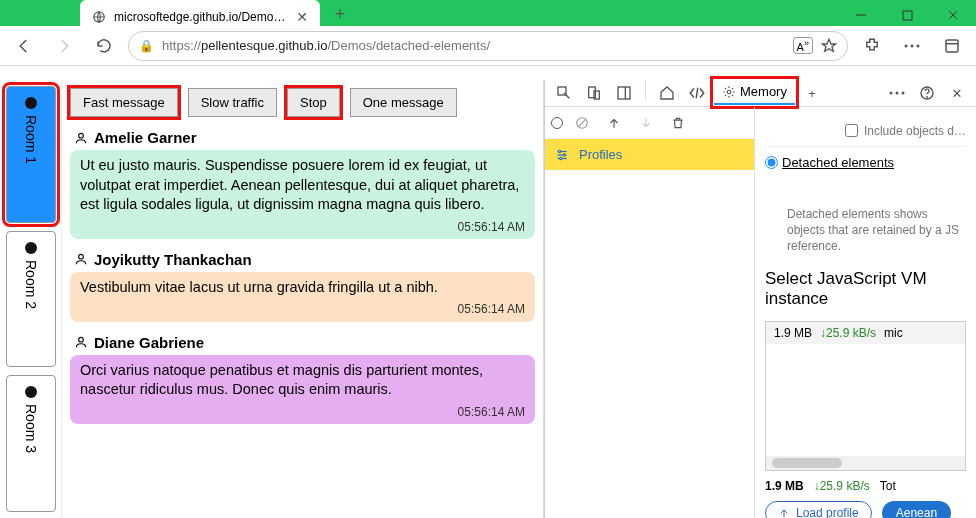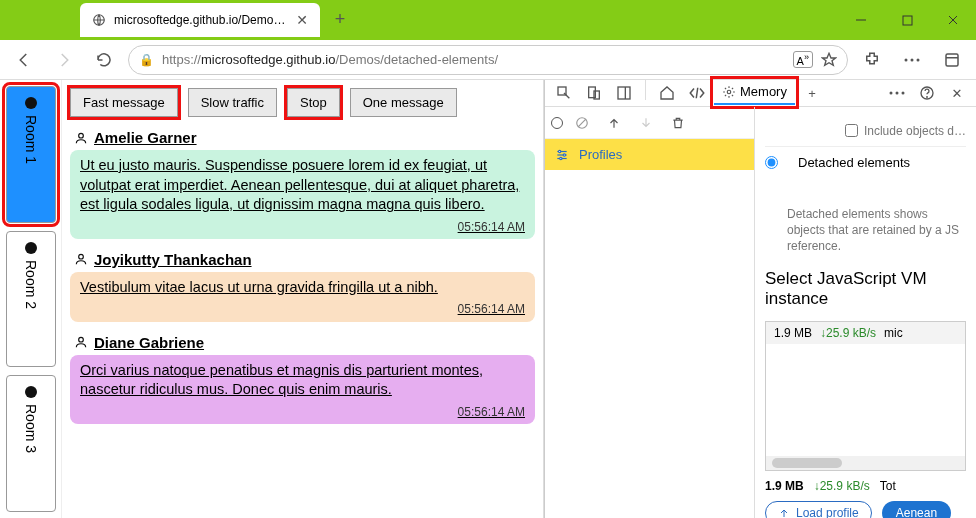--- a/index.html
+++ b/index.html
@@ -1,18 +1,18 @@
 <!DOCTYPE html>
 <html><head>
 <meta charset="utf-8">
 <style>
 * { box-sizing: border-box; margin: 0; padding: 0; }
 body { font-family: "Segoe UI", Arial, sans-serif; font-size: 13px; background: #fff; width: 976px; height: 518px; overflow: hidden; position: relative; }
 
-.titlebar { height: 40px; background: #84cc16; display: flex; align-items: center; }
+.titlebar { height: 26px; background: #22c55e; display: flex; align-items: flex-start; }
 .tab { background: #fff; border-radius: 6px 6px 0 0; height: 34px; margin-left: 80px; padding: 0 12px; display: flex; align-items: center; gap: 8px; width: 240px; }
 .tab-title { white-space: nowrap; overflow: hidden; text-overflow: ellipsis; flex: 1; font-size: 12px; }
 .tab-close { font-size: 14px; color: #555; cursor: pointer; }
 .newtab { width: 28px; height: 28px; display: flex; align-items: center; justify-content: center; color: #555; font-size: 18px; margin-left: 6px; margin-bottom: 2px; cursor: pointer; }
 .win-controls { margin-left: auto; display: flex; }
 .win-btn { width: 46px; height: 30px; display: flex; align-items: center; justify-content: center; color: #333; }
 
 .toolbar { height: 40px; background: #fff; border-bottom: 1px solid #ddd; display: flex; align-items: center; padding: 0 8px; gap: 8px; }
 .nav-btn { width: 32px; height: 32px; display: flex; align-items: center; justify-content: center; border-radius: 4px; cursor: pointer; color: #555; }
 .nav-btn.disabled { color: #ccc; }
@@ -29,21 +29,21 @@
 .room.active { background: #1e90ff; outline: 3px solid #e11; outline-offset: 1px; }
 .room-dot { width: 12px; height: 12px; border-radius: 50%; background: #111; margin-bottom: 6px; }
 .room-label { writing-mode: vertical-rl; font-size: 14px; }
 
 .room-content { flex: 1; display: flex; flex-direction: column; }
 .btn-row { padding: 8px; display: flex; gap: 10px; }
 .app-btn { background: #eaeaea; border: 1px solid #999; padding: 6px 12px; font-size: 13px; cursor: pointer; }
 .app-btn.hl { outline: 3px solid #e11; outline-offset: 0; }
 
 .messages { flex: 1; overflow: hidden; padding: 4px 8px 0 8px; }
-.msg { margin-bottom: 12px; text-decoration: underline; }
+.msg { margin-bottom: 12px; }
 .msg-hdr { display: flex; align-items: center; gap: 6px; margin-bottom: 4px; margin-left: 4px; }
 .msg-hdr-name { font-weight: bold; font-size: 15px; }
 .user-icon { width: 14px; height: 14px; }
 .msg-body { border-radius: 8px; padding: 6px 10px 4px 10px; font-size: 14.5px; line-height: 1.35; }
 .msg-body.c1 { background: #c9f3df; }
 .msg-body.c2 { background: #fbe0c3; }
 .msg-body.c3 { background: #e6aef0; }
 .msg-time { text-align: right; font-size: 12px; color: #333; margin-top: 4px; }
 
 
@@ -56,21 +56,21 @@
 .dt-spacer { flex: 1; }
 
 .dt-main { flex: 1; display: flex; }
 .dt-left { width: 210px; border-right: 1px solid #ddd; }
 .dt-toolbar2 { height: 32px; display: flex; align-items: center; padding: 0 6px; gap: 6px; border-bottom: 1px solid #eee; }
 .rec-dot { width: 12px; height: 12px; border-radius: 50%; border: 1px solid #555; }
 .profiles-row { padding: 8px 10px; background: #fde047; color: #2a6bc2; display: flex; align-items: center; gap: 10px; cursor: pointer; }
 .dt-right { flex: 1; padding: 8px 10px; display: flex; flex-direction: column; gap: 8px; overflow: hidden; }
 .chk-row { display: flex; align-items: center; gap: 6px; color: #777; font-size: 12px; margin-left: auto; }
 .topline { height: 32px; display: flex; align-items: center; border-bottom: 1px solid #eee; }
-.radio-row { display: flex; align-items: center; gap: 20px; }
+.radio-row { display: flex; align-items: center; gap: 4px; text-decoration: underline; }
 .radio-row input { accent-color: #1e90ff; }
 .desc { color: #777; font-size: 12px; margin-left: 22px; line-height: 1.35; margin-top: 28px; }
 .vm-label { font-size: 17px; margin-top: 6px; }
 .vm-box { border: 1px solid #ccc; height: 150px; margin-top: 4px; position: relative; overflow: hidden; }
 .vm-header { background: #f3f3f3; padding: 4px 8px; font-size: 12px; display: flex; gap: 8px; }
 .vm-header .dl { color: #2a8a2a; }
 .scroll-x { position: absolute; bottom: 0; left: 0; right: 0; height: 14px; background: #f1f1f1; display:flex;align-items:center;}
 .scroll-thumb { width: 70px; height: 10px; background: #ccc; border-radius: 5px; margin-left: 6px; }
 .stats { display: flex; gap: 10px; font-size: 12px; align-items: center; }
 .stats .dl { color: #2a8a2a; }
@@ -127,21 +127,21 @@
       </svg>
     </div>
   <div class="nav-btn">
       <svg width="18" height="18" viewBox="0 0 24 24" fill="none" stroke="#555" stroke-width="2">
         <path d="M4 12a8 8 0 1 1 3 6M4 12V6M4 12h6"></path>
       </svg>
     </div>
   <div class="addr">
     <span class="lock">🔒</span>
     <span class="addr-text">
-      <span>https://</span><b>microsoftedge.github.io</b><span>/Demos/detached-elements/</span>
+      <span>https://</span><b>pellentesque.github.io</b><span>/Demos/detached-elements/</span>
     </span>
     <span style="font-size:11px;border:1px solid #999;border-radius:3px;padding:0 3px;">A<sup>»</sup></span>
     <span>
         <svg width="16" height="16" viewBox="0 0 24 24" fill="none" stroke="#555" stroke-width="2">
           <path d="M12 2l3 7h7l-5.5 4 2 7L12 16l-6.5 4 2-7L2 9h7z"></path>
         </svg>
       </span>
   </div>
   <div class="tb-icon">
       <svg width="18" height="18" viewBox="0 0 24 24" fill="none" stroke="#555" stroke-width="2">

